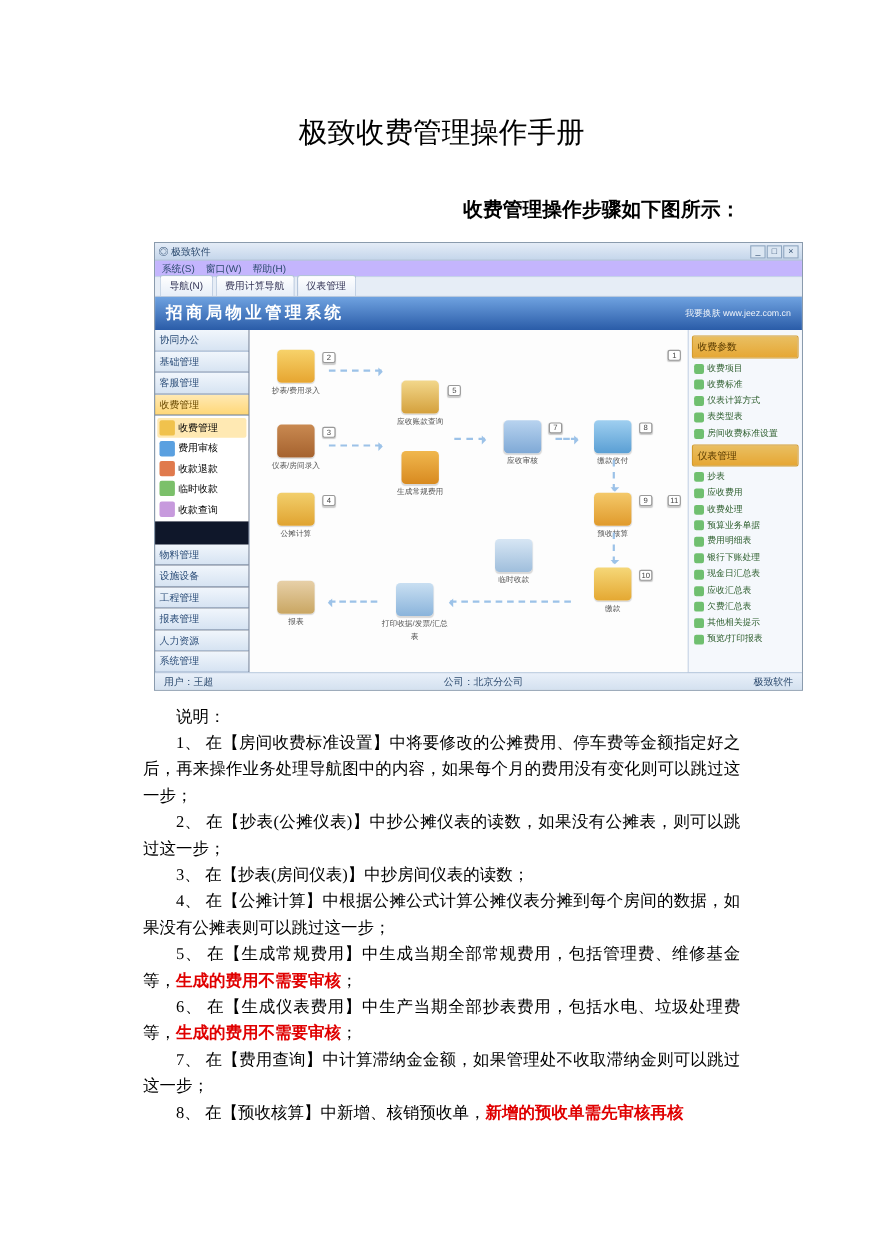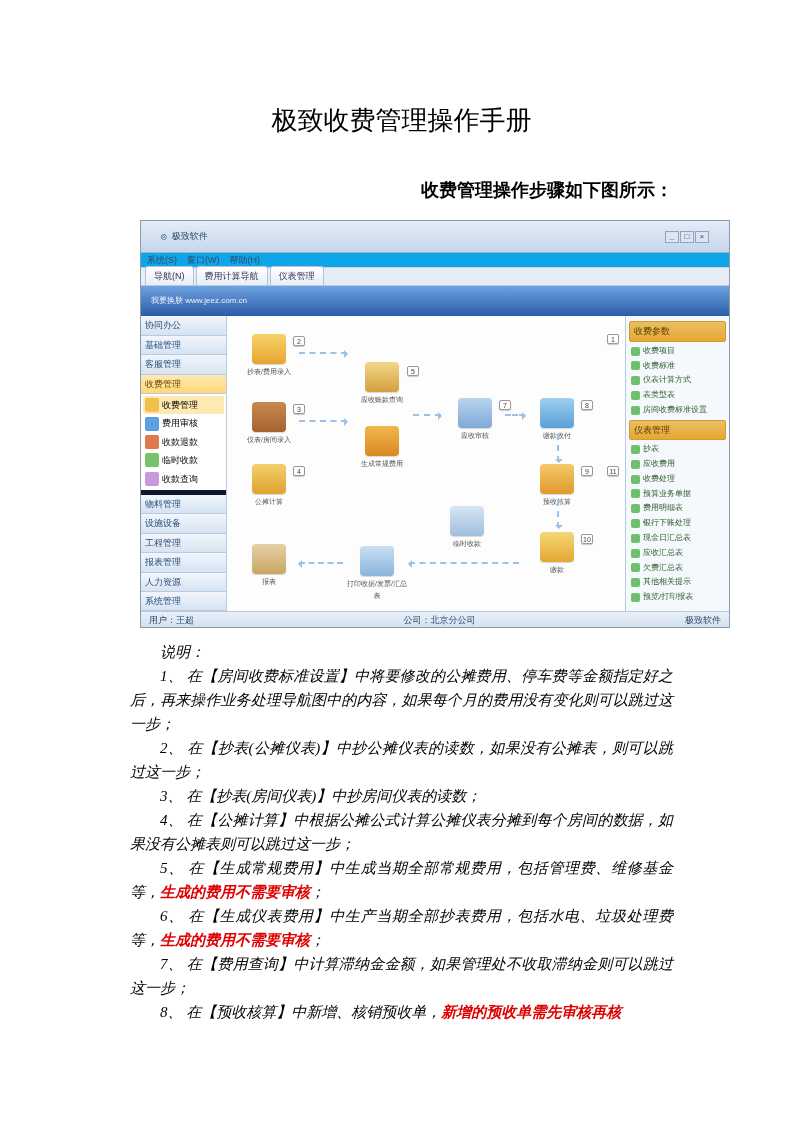--- a/index.html
+++ b/index.html
@@ -17,24 +17,24 @@
   .subtitle { font-size: 18px; font-weight: bold; font-family: "SimHei","黑体",sans-serif; margin-bottom: 16px; text-indent: 18px; text-align: right; }
 
   
   .shot {
     width: 590px; height: 408px; margin: 0 auto 12px 10px;
     border: 1px solid #8a9bad; background: #e9eef4;
     display: flex; flex-direction: column;
     font-family: "Microsoft YaHei","SimSun",sans-serif;
     font-size: 9px;
   }
-  .tb { height: 32px; background: linear-gradient(#e4ecf7,#c5d6eb); border-bottom:1px solid #9fb4cd; display:flex; align-items:center; padding:0 20px; color:#2c4a6e;font-family:Liberation Mono, monospace; }
+  .tb { height: 16px; background: linear-gradient(#e4ecf7,#c5d6eb); border-bottom:1px solid #9fb4cd; display:flex; align-items:center; padding:0 3px; color:#2c4a6e; }
   .tb .sp { flex:1; }
   .wbtn { width:14px; height:12px; margin-left:1px; background:#dbe6f2; border:1px solid #8ea6c0; font-size:8px; text-align:center; line-height:10px; }
-  .mb { height:15px; background:#0ea5e9; border-bottom:1px solid #c6d5e8; display:flex; align-items:center; padding:0 6px; gap:10px; color:#2c4a6e; }
+  .mb { height:15px; background:#c4b5fd; border-bottom:1px solid #c6d5e8; display:flex; align-items:center; padding:0 6px; gap:10px; color:#2c4a6e; }
   .toolb { height:30px; background:#ecf2f9; border-bottom:1px solid #c6d5e8; display:flex; align-items:center; padding:0 6px; gap:6px; }
   .ticon { width:18px;height:18px;border-radius:3px; }
   .tabrow { height:18px; background:#e6edf6; border-bottom:1px solid #b9c9de; display:flex; align-items:flex-end; padding-left:4px; gap:2px; }
   .tab { padding:2px 8px; background:linear-gradient(#fff,#e7eef8); border:1px solid #b3c4da; border-bottom:none; border-radius:3px 3px 0 0; color:#335; }
   .banner { height:30px; background:linear-gradient(#6fa2e0,#2a5ca8); display:flex; align-items:center; padding:0 10px; color:#fff; justify-content:space-between; }
   .banner .bt { font-size:15px; font-weight:bold; letter-spacing:3px; font-family:"SimHei",sans-serif; }
   .banner .br { font-size:8px; opacity:.9; }
   .body3 { flex:1; display:flex; min-height:0; }
   .lnav { width:86px; background:#0f172a; border-right:1px solid #b9c9de; display:flex; flex-direction:column; }
   .acc { background:linear-gradient(#f1f6fc,#d6e3f2); border-bottom:1px solid #b9c9de; color:#2b4d78; padding:2px 4px; font-size:9px; }
@@ -53,21 +53,21 @@
   .arrowv { position:absolute; width:0; border-left:2px dashed #9cc2e8; }
   .arrowv::after { content:""; position:absolute; left:-4px; bottom:-5px; border:4px solid transparent; border-top-color:#9cc2e8; }
   .rpanel { width:104px; background:#f5f8fc; border-left:1px solid #b9c9de; padding:3px; overflow:hidden; }
   .rhead { background:linear-gradient(#e9bf62,#e6a734); color:#5b3c00; padding:2px 4px; font-size:9px; border:1px solid #d29b2e; border-radius:2px; margin:2px 0; }
   .ritm { display:flex; align-items:center; gap:3px; padding:1px 2px; color:#2c5d2c; font-size:8px; }
   .ritm::before { content:""; width:9px;height:9px; background:#6fbf6f; border-radius:2px; }
   .statusb { height:16px; background:linear-gradient(#e9f0f9,#d4e1f0); border-top:1px solid #b9c9de; display:flex; align-items:center; padding:0 8px; color:#2c4a6e; justify-content:space-between; }
 
   
   .expl { margin-top: 4px; }
-  .expl p { text-indent: 2em; text-align: justify; font-style: italic; }
+  .expl p { text-indent: 2em; text-align: justify; }
   .red { color:#e00000; font-weight:bold; }
 </style>
 </head>
 <body>
 
 <div class="title">极致收费管理操作手册</div>
 <div class="subtitle">收费管理操作步骤如下图所示：</div>
 
 <div class="shot">
 
@@ -86,20 +86,21 @@
   </div>
 
 
   <div class="tabrow">
     <span class="tab">导航(N)</span>
     <span class="tab">费用计算导航</span>
     <span class="tab">仪表管理</span>
   </div>
 
   <div class="banner">
+    <span class="bt">招商局物业管理系统</span>
     <span class="br">我要换肤       www.jeez.com.cn</span>
   </div>
 
   <div class="body3">
 
     <div class="lnav">
       <div class="acc">协同办公</div>
       <div class="acc">基础管理</div>
       <div class="acc">客服管理</div>
       <div class="acc sel">收费管理</div>

